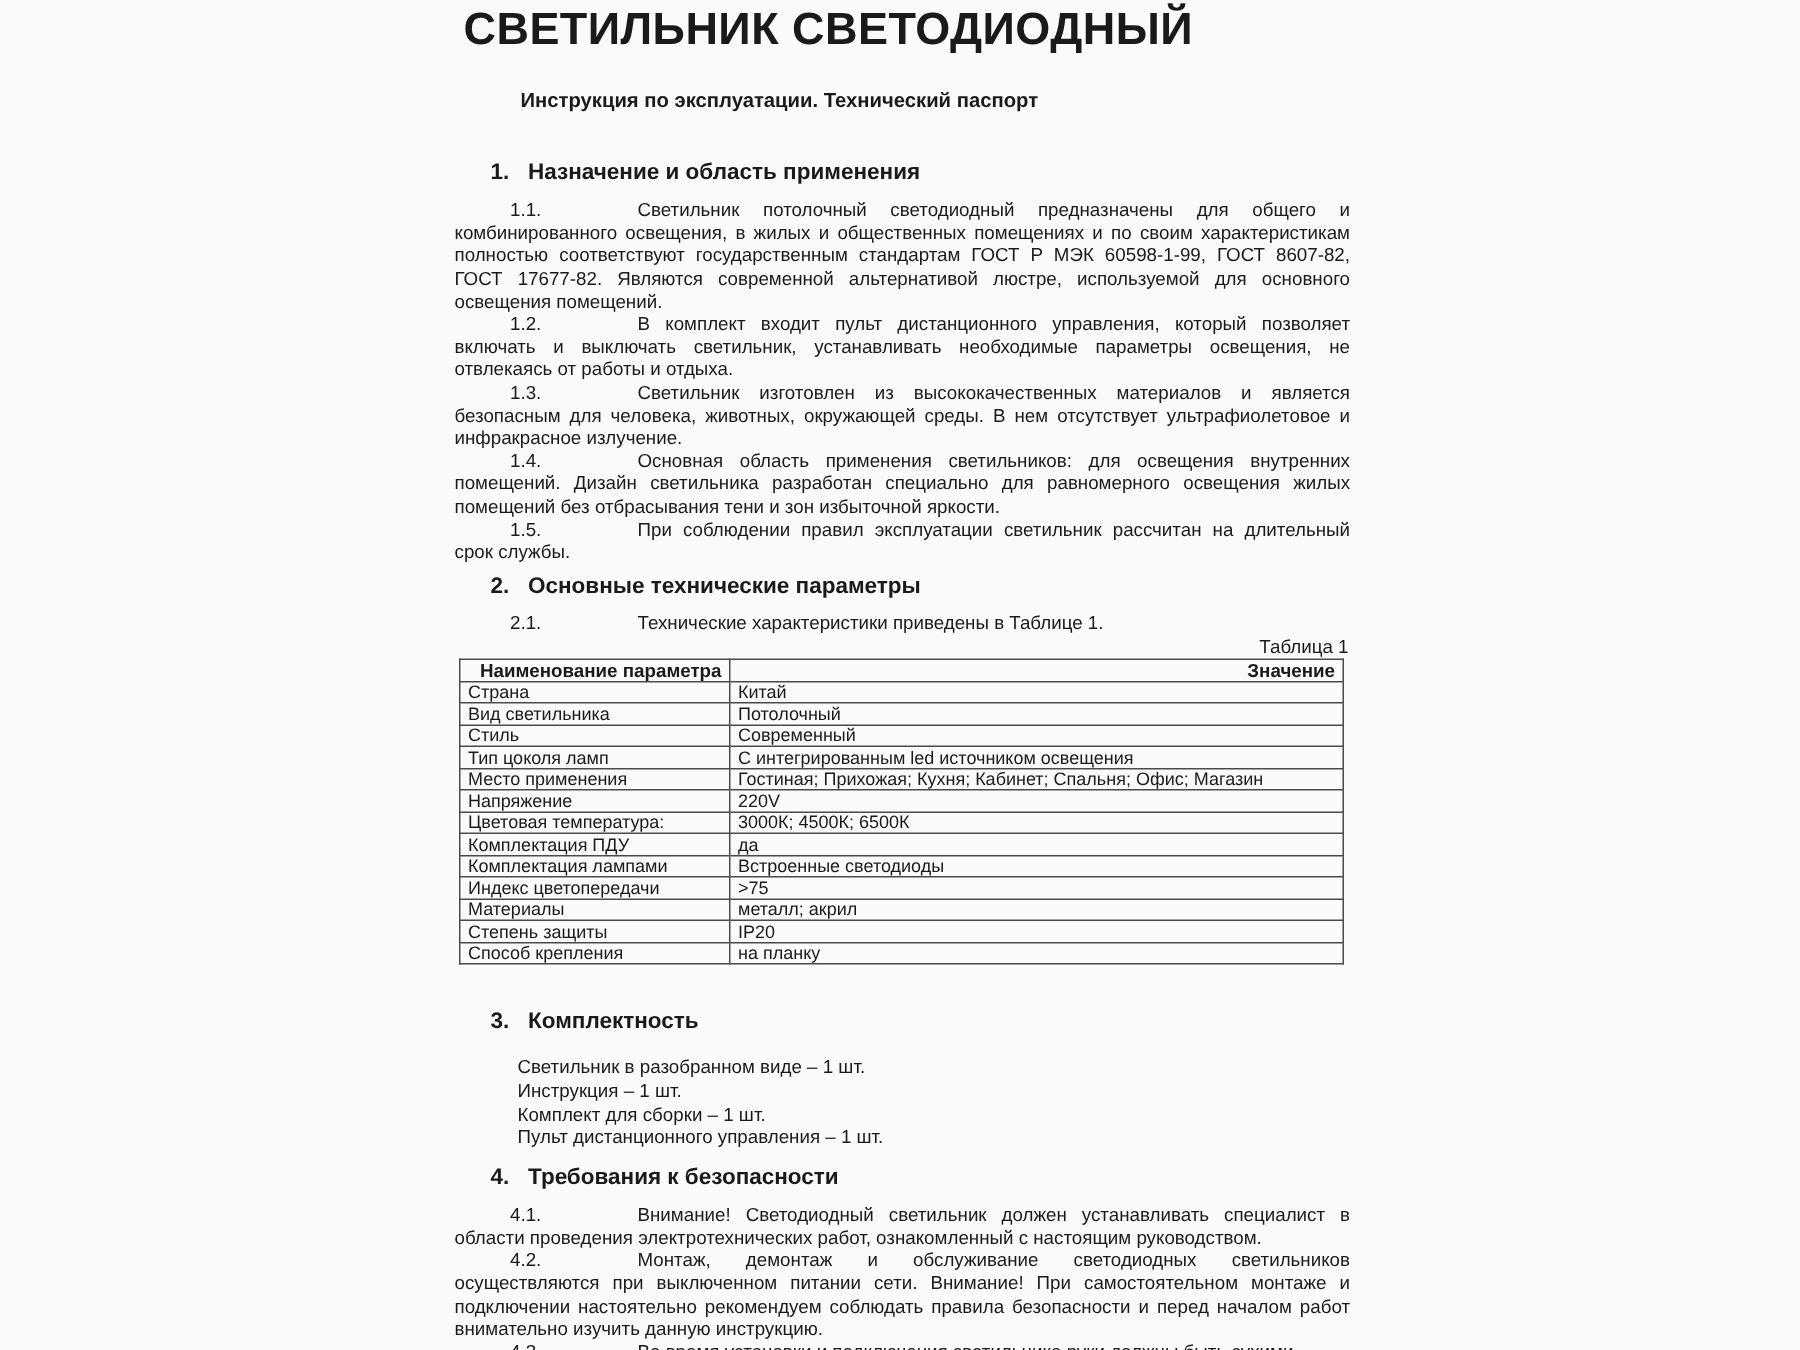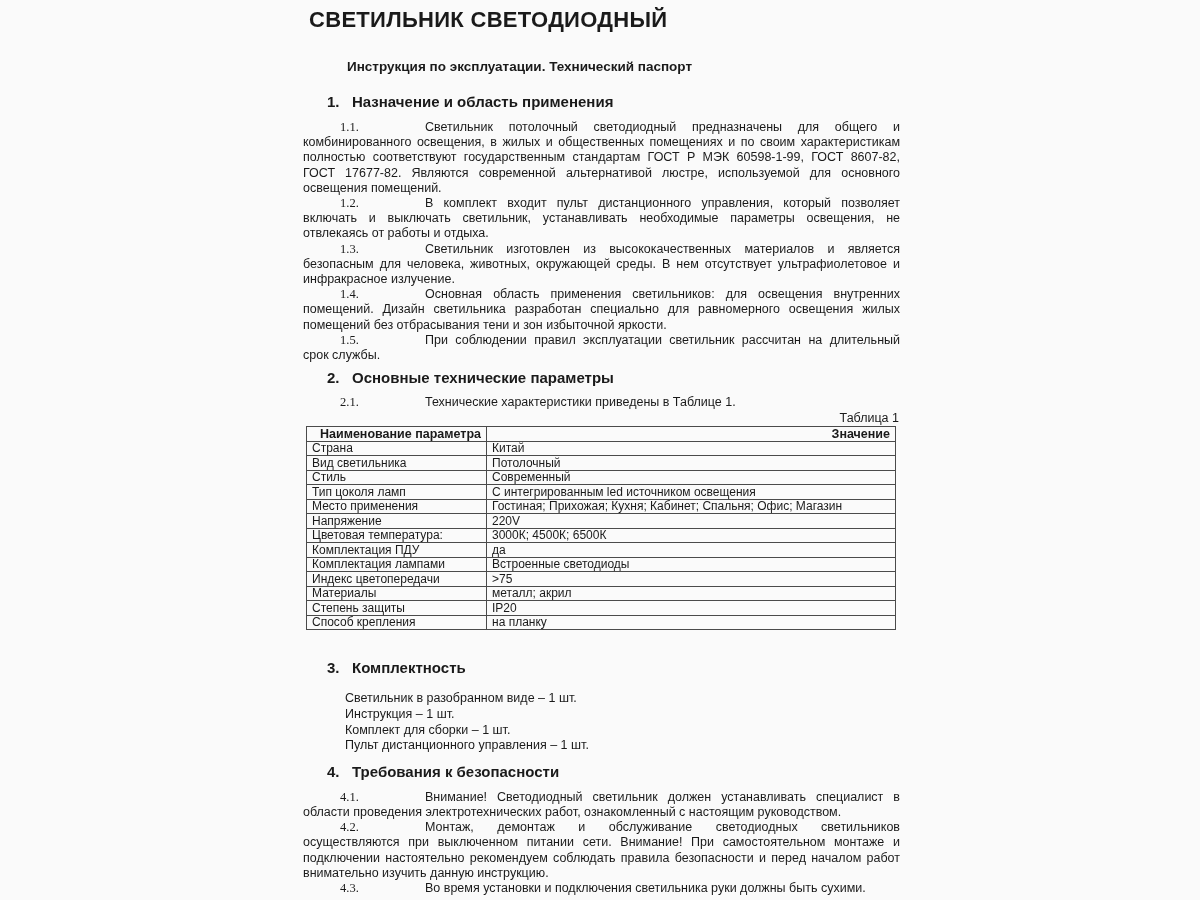--- a/index.html
+++ b/index.html
@@ -9,52 +9,52 @@
     overflow: hidden;
     font-family: "Liberation Sans", sans-serif;
     color: #1a1a1a;
   }
   .page {
     width: 597px;
     margin-left: 303px;
     padding-top: 5px;
   }
   .title {
-    font-size: 22px;
+    font-size: 30px;
     font-weight: bold;
     letter-spacing: 0.3px;
     margin: 0 0 0 6px;
     line-height: 30px;
   }
   .subtitle {
     margin-top: 23px;
     font-size: 13.5px;
     font-weight: bold;
     line-height: 17px;
     padding-left: 44px;
   }
   .sec {
     font-size: 15px;
     font-weight: bold;
     line-height: 18px;
     margin: 0;
   }
   .sec .secnum { display: inline-block; width: 25px; margin-left: 24px; }
-  .sec1 { margin-top: 18px; margin-bottom: 9px; }
+  .sec1 { margin-top: 31px; margin-bottom: 9px; }
   .sec2 { margin-top: 6px;  margin-bottom: 3px; }
   .sec3 { margin-top: 29px; margin-bottom: 14px; }
   .sec4 { margin-top: 9px;  margin-bottom: 9px; }
   .para {
     font-size: 12.5px;
     line-height: 15.2px;
     text-align: justify;
     text-indent: 37px;
     margin: 0;
   }
-  .para .pnum { display: inline-block; width: 85px; text-indent: 0; font-family: Liberation Serif, serif; }
+  .para .pnum { display: inline-block; width: 85px; text-indent: 0; }
   .para-single { text-align: left; }
   .p21 { margin-top: 8px; }
   .tcap {
     text-align: right;
     font-size: 12.5px;
     line-height: 14px;
     margin: 1px 1px 1px 0;
   }
   table.specs {
     border-collapse: collapse;

